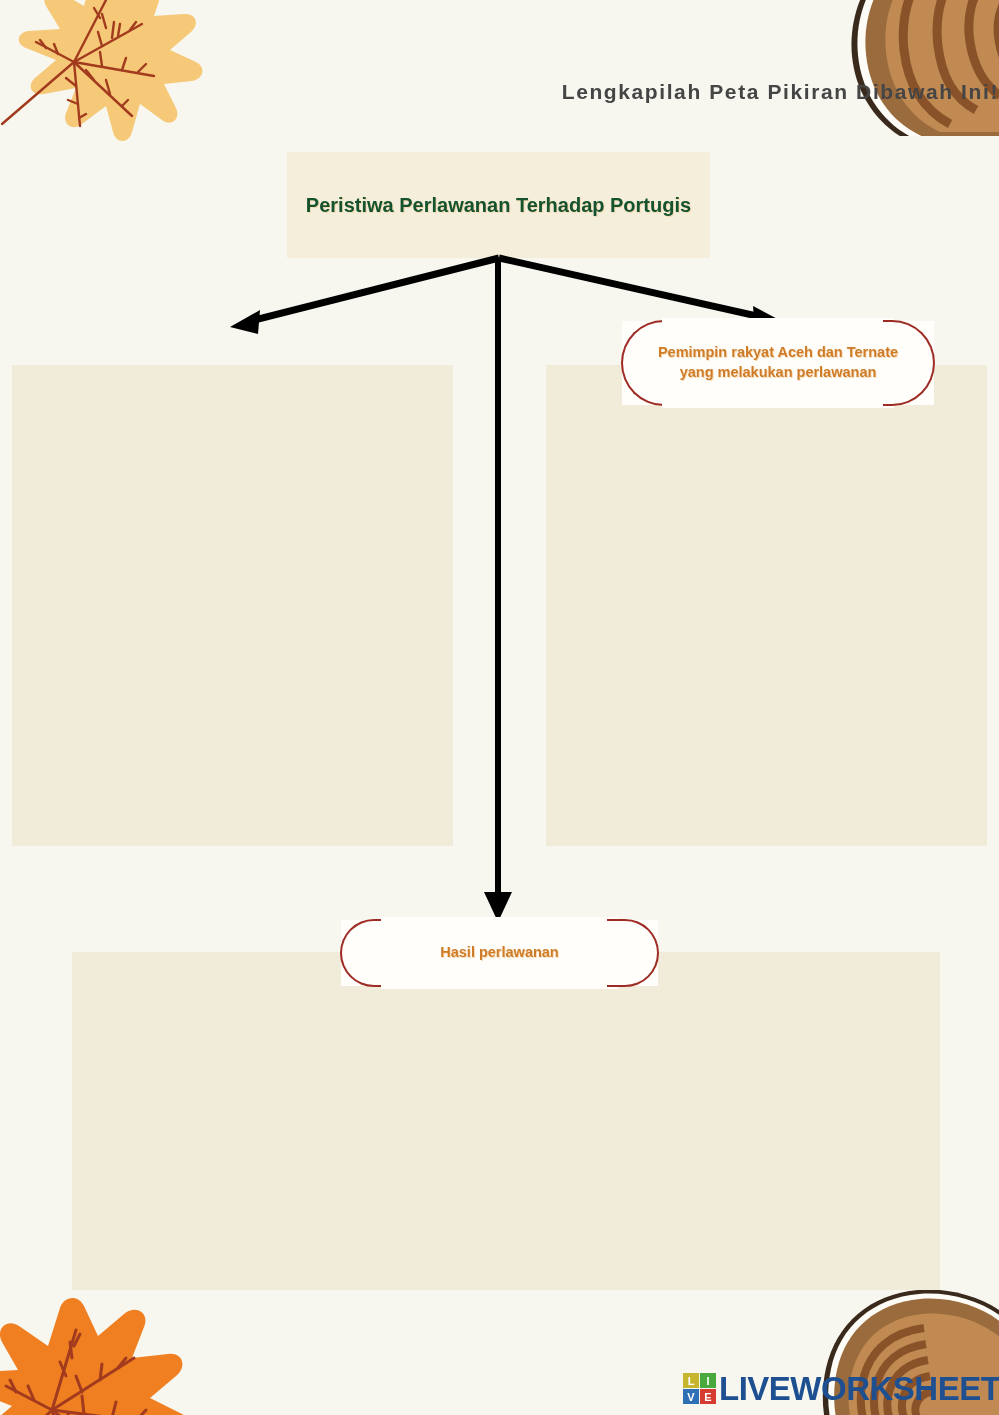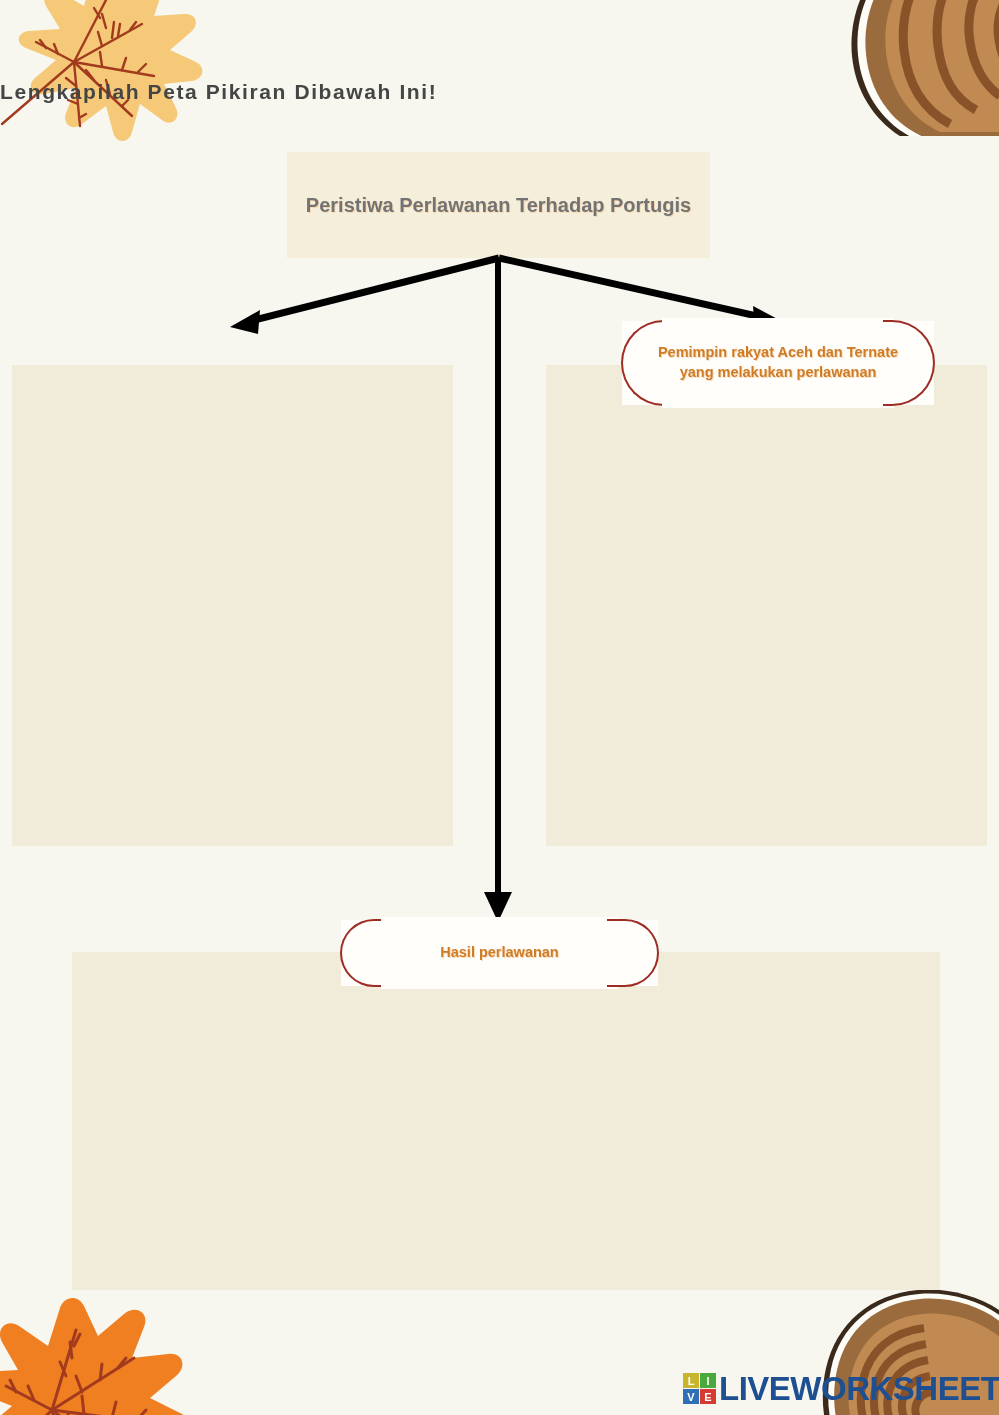--- a/index.html
+++ b/index.html
@@ -27,21 +27,21 @@
   .deco-leaf-bl { left: -52px; top: 1286px; width: 265px; height: 235px; }
   .deco-wood-tr { left: 838px; top: -44px; width: 210px; height: 180px; }
   .deco-wood-br { left: 818px; top: 1288px; width: 215px; height: 190px; }
 
   
   .worksheet-title {
     position: absolute;
     left: 0;
     top: 80px;
     width: 999px;
-    text-align: left;
+    text-align: right;
     font-size: 21px;
     font-weight: bold;
     letter-spacing: 1.6px;
     color: #454545;
   }
 
   
   .answer-box {
     position: absolute;
     background: #f1ecd9;
@@ -60,21 +60,21 @@
     background: #f4eeda;
     display: flex;
     align-items: center;
     justify-content: center;
   }
   .root-node .node-text {
     font-size: 20px;
     font-weight: bold;
     line-height: 1.3;
     text-align: center;
-    color: #737373;
+    color: #14532d;
     text-shadow: 1px 1px 0 #f6d9b4;
     padding: 0 14px;
   }
 
   
   .arrows {
     position: absolute;
     left: 0; top: 0;
     width: 999px;
     height: 1415px;

